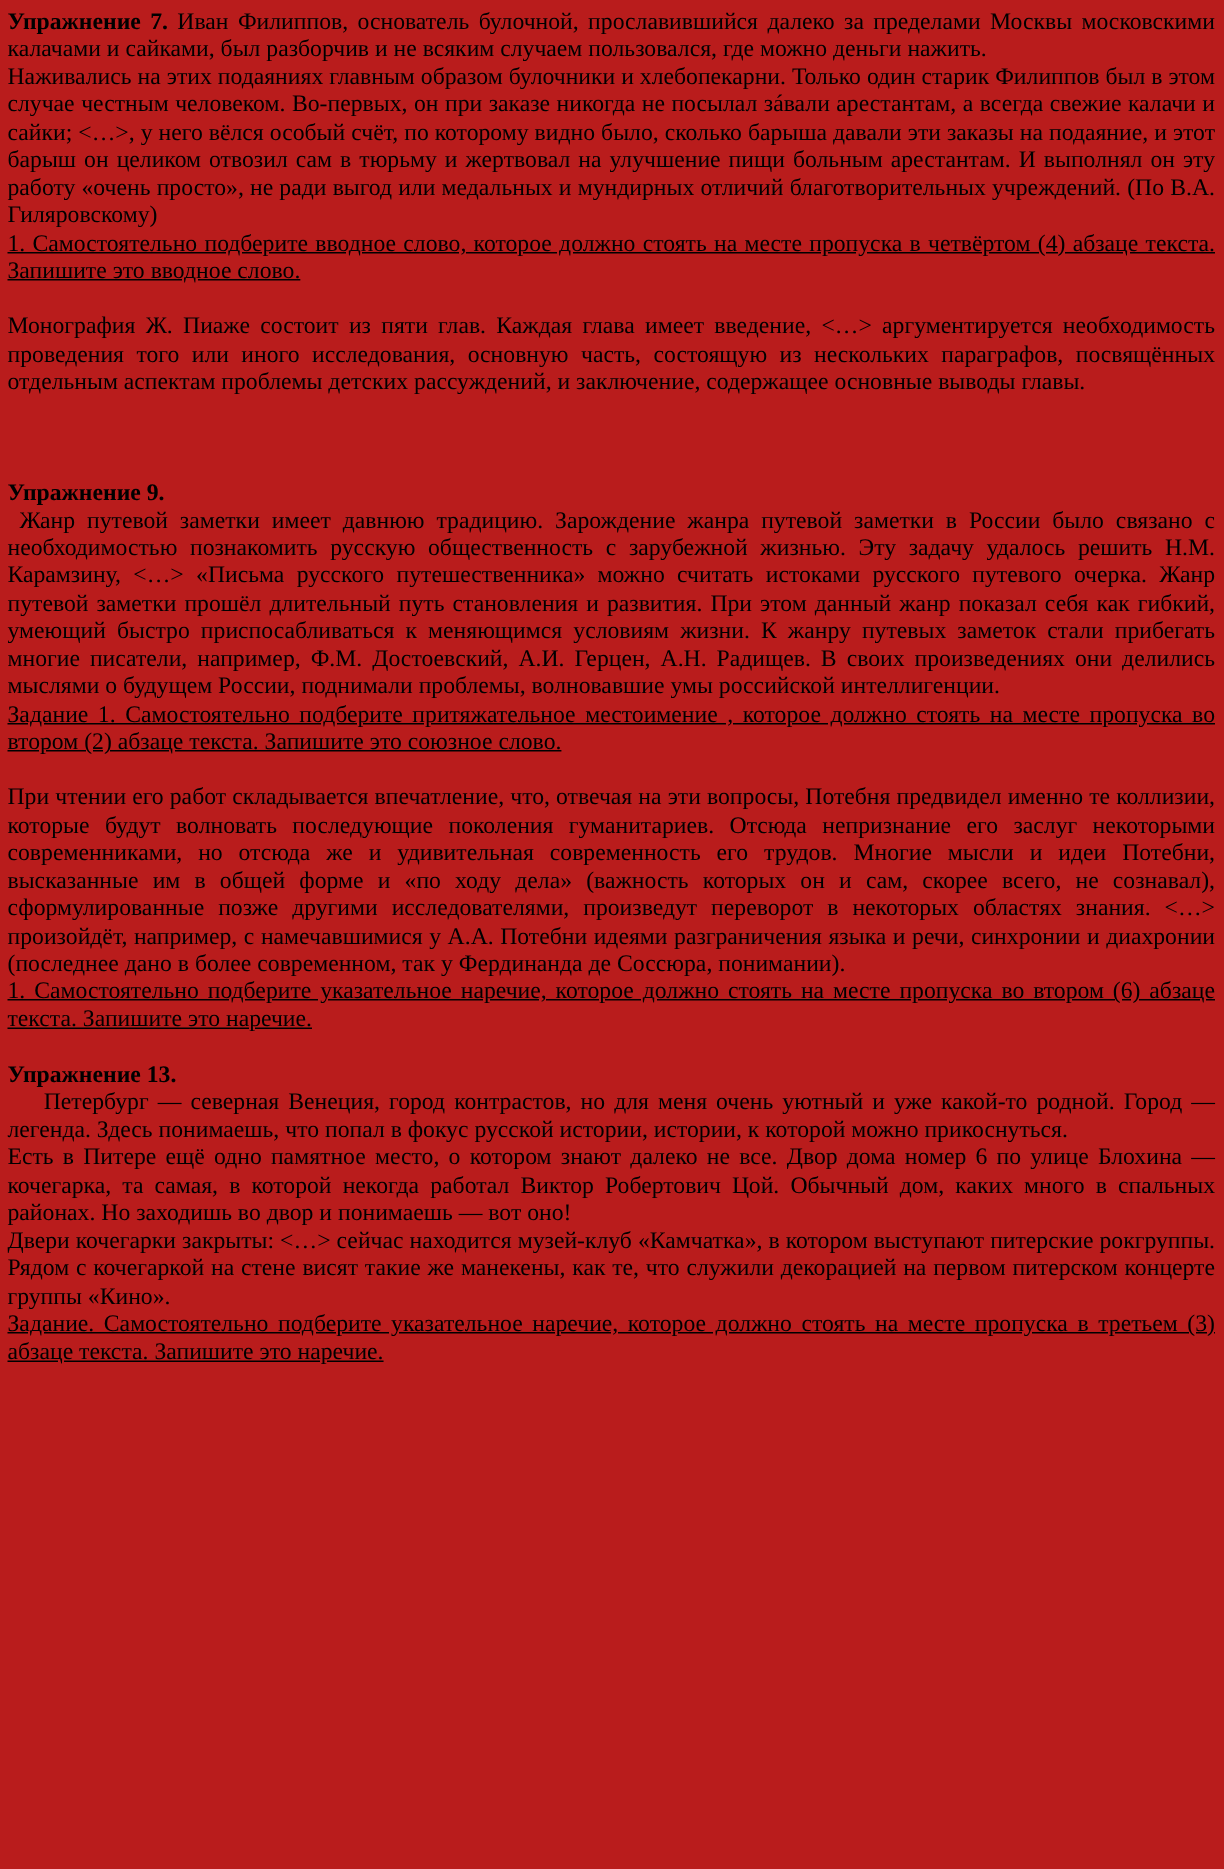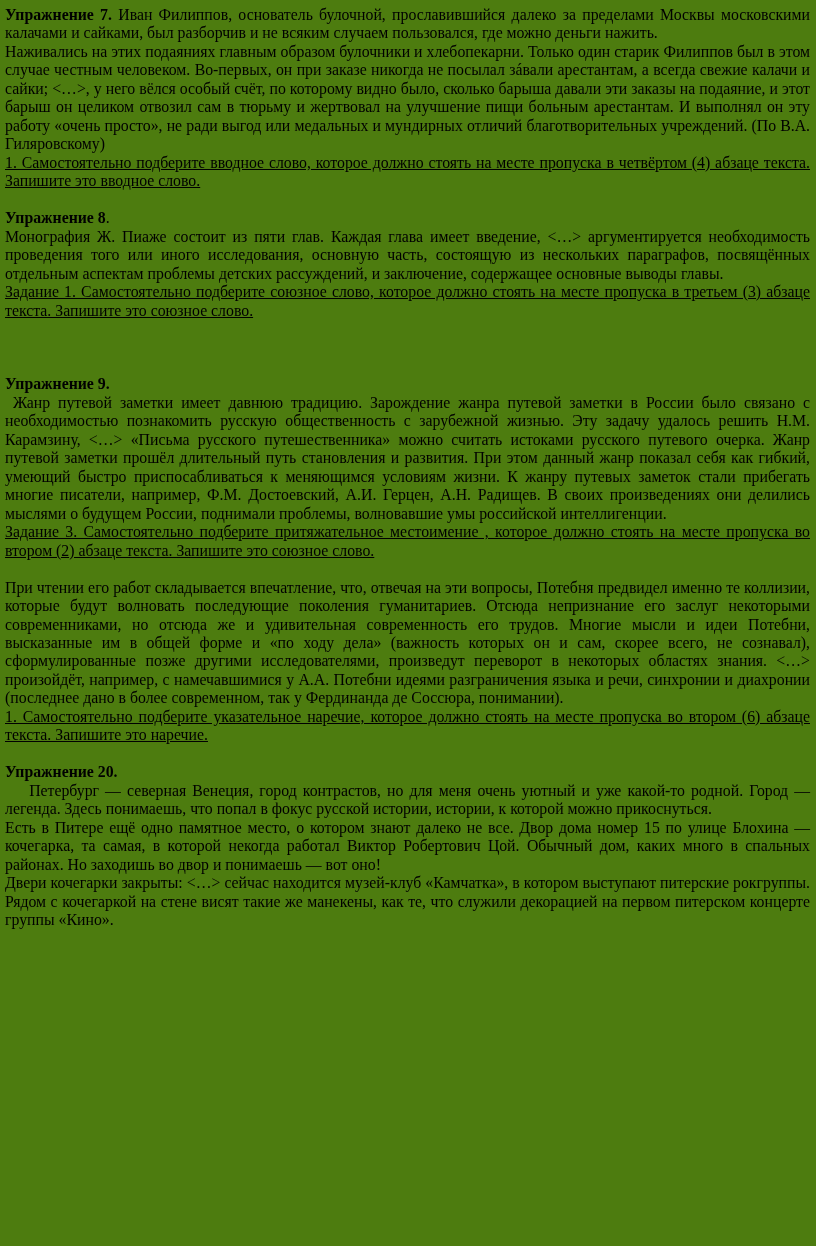--- a/index.html
+++ b/index.html
@@ -4,21 +4,21 @@
 <style>
   * { box-sizing: border-box; }
   html, body {
     margin: 0;
     padding: 0;
     background: #ffffff;
   }
   .page {
     width: 816px;
     height: 1246px;
-    background: #4d7c0f;
+    background: #b91c1c;
     padding: 6px 6px 0 5px;
     font-family: "Liberation Serif", "DejaVu Serif", serif;
     font-size: 15.8px;
     line-height: 1.17;
     color: #000000;
     overflow: hidden;
   }
   .para {
     margin: 0;
     padding: 0;
@@ -32,31 +32,30 @@
 </style>
 </head>
 <body>
 
 <div class="page">
   <div class="doc-body">
       <p class="para"><span class="run-bold">Упражнение  7.</span><span> Иван Филиппов, основатель булочной, прославившийся далеко за пределами Москвы московскими калачами и сайками, был разборчив и не всяким случаем пользовался, где можно деньги нажить.</span></p>
       <p class="para"><span>Наживались на этих подаяниях главным образом булочники и хлебопекарни. Только один старик Филиппов был в этом случае честным человеком. Во-первых, он при заказе никогда не посылал зáвали  арестантам, а всегда свежие калачи и сайки; &lt;…&gt;, у него вёлся особый счёт, по которому видно было, сколько барыша давали эти заказы на подаяние, и этот барыш он целиком отвозил сам в тюрьму и жертвовал на улучшение пищи больным арестантам. И выполнял он эту работу «очень просто», не ради выгод или медальных и мундирных отличий благотворительных учреждений. (По В.А. Гиляровскому)</span></p>
       <p class="para"><span class="run-underline">1. Самостоятельно подберите вводное слово, которое должно стоять на месте пропуска в четвёртом (4) абзаце текста. Запишите это вводное слово.</span></p>
       <p class="para blank">&nbsp;</p>
-      <p class="para"><span class="run-bold">Упражнение 8</span><span>.</span></p>
       <p class="para"><span>Монография Ж. Пиаже состоит из пяти глав. Каждая глава имеет введение, &lt;…&gt; аргументируется необходимость проведения того или иного исследования, основную часть, состоящую из нескольких параграфов, посвящённых отдельным аспектам проблемы детских рассуждений, и заключение, содержащее основные выводы главы.</span></p>
-      <p class="para"><span class="run-underline">Задание 1. Самостоятельно подберите союзное слово, которое должно стоять на месте пропуска в третьем (3) абзаце текста. Запишите это союзное слово.</span></p>
       <p class="para blank">&nbsp;</p>
       <p class="para blank">&nbsp;</p>
       <p class="para blank">&nbsp;</p>
       <p class="para"><span class="run-bold">Упражнение 9.</span></p>
       <p class="para"><span>&nbsp;Жанр путевой заметки имеет давнюю традицию. Зарождение жанра путевой заметки в России было связано с необходимостью познакомить русскую общественность с зарубежной жизнью. Эту задачу удалось решить Н.М. Карамзину, &lt;…&gt; «Письма русского путешественника» можно считать истоками русского путевого очерка. Жанр путевой заметки прошёл длительный путь становления и развития. При этом данный жанр показал себя как гибкий, умеющий быстро приспосабливаться к меняющимся условиям жизни. К жанру путевых заметок стали прибегать многие писатели, например, Ф.М. Достоевский, А.И. Герцен, А.Н. Радищев. В своих произведениях они делились мыслями о будущем России, поднимали проблемы, волновавшие умы российской интеллигенции.</span></p>
-      <p class="para"><span class="run-underline">Задание 3. Самостоятельно подберите притяжательное местоимение , которое должно стоять на месте пропуска во втором (2) абзаце текста. Запишите это союзное слово.</span></p>
+      <p class="para"><span class="run-underline">Задание 1. Самостоятельно подберите притяжательное местоимение , которое должно стоять на месте пропуска во втором (2) абзаце текста. Запишите это союзное слово.</span></p>
       <p class="para blank">&nbsp;</p>
       <p class="para"><span>При чтении его работ складывается впечатление, что, отвечая на эти вопросы, Потебня предвидел именно те коллизии, которые будут волновать последующие поколения гуманитариев. Отсюда непризнание его заслуг некоторыми современниками, но отсюда же и удивительная современность его трудов. Многие мысли и идеи Потебни, высказанные им в общей форме и «по ходу дела» (важность которых он и сам, скорее всего, не сознавал), сформулированные позже другими исследователями, произведут переворот в некоторых областях знания. &lt;…&gt; произойдёт, например, с намечавшимися у А.А. Потебни идеями разграничения языка и речи, синхронии и диахронии (последнее дано в более современном, так у Фердинанда де Соссюра, понимании).</span></p>
       <p class="para"><span class="run-underline">1. Самостоятельно подберите указательное наречие, которое должно стоять на месте пропуска во втором (6) абзаце текста. Запишите это наречие.</span></p>
       <p class="para blank">&nbsp;</p>
-      <p class="para"><span class="run-bold">Упражнение 20.</span></p>
+      <p class="para"><span class="run-bold">Упражнение 13.</span></p>
       <p class="para"><span>&nbsp;&nbsp;&nbsp;&nbsp;Петербург — северная Венеция, город контрастов, но для меня очень уютный и уже какой-то родной. Город — легенда. Здесь понимаешь, что попал в фокус русской истории, истории, к которой можно прикоснуться.</span></p>
-      <p class="para"><span>Есть в Питере ещё одно памятное место, о котором знают далеко не все. Двор дома номер 15 по улице Блохина — кочегарка, та самая, в которой некогда работал Виктор Робертович Цой. Обычный дом, каких много в спальных районах. Но заходишь во двор и понимаешь — вот оно!</span></p>
+      <p class="para"><span>Есть в Питере ещё одно памятное место, о котором знают далеко не все. Двор дома номер 6 по улице Блохина — кочегарка, та самая, в которой некогда работал Виктор Робертович Цой. Обычный дом, каких много в спальных районах. Но заходишь во двор и понимаешь — вот оно!</span></p>
       <p class="para"><span>Двери кочегарки закрыты: &lt;…&gt; сейчас находится музей-клуб «Камчатка», в котором выступают питерские рокгруппы. Рядом с кочегаркой на стене висят такие же манекены, как те, что служили декорацией на первом питерском концерте группы «Кино».</span></p>
+      <p class="para"><span class="run-underline">Задание. Самостоятельно подберите указательное наречие, которое должно стоять на месте пропуска в третьем (3) абзаце текста. Запишите это наречие.</span></p>
     </div>
 </div>
 
 </body></html>

